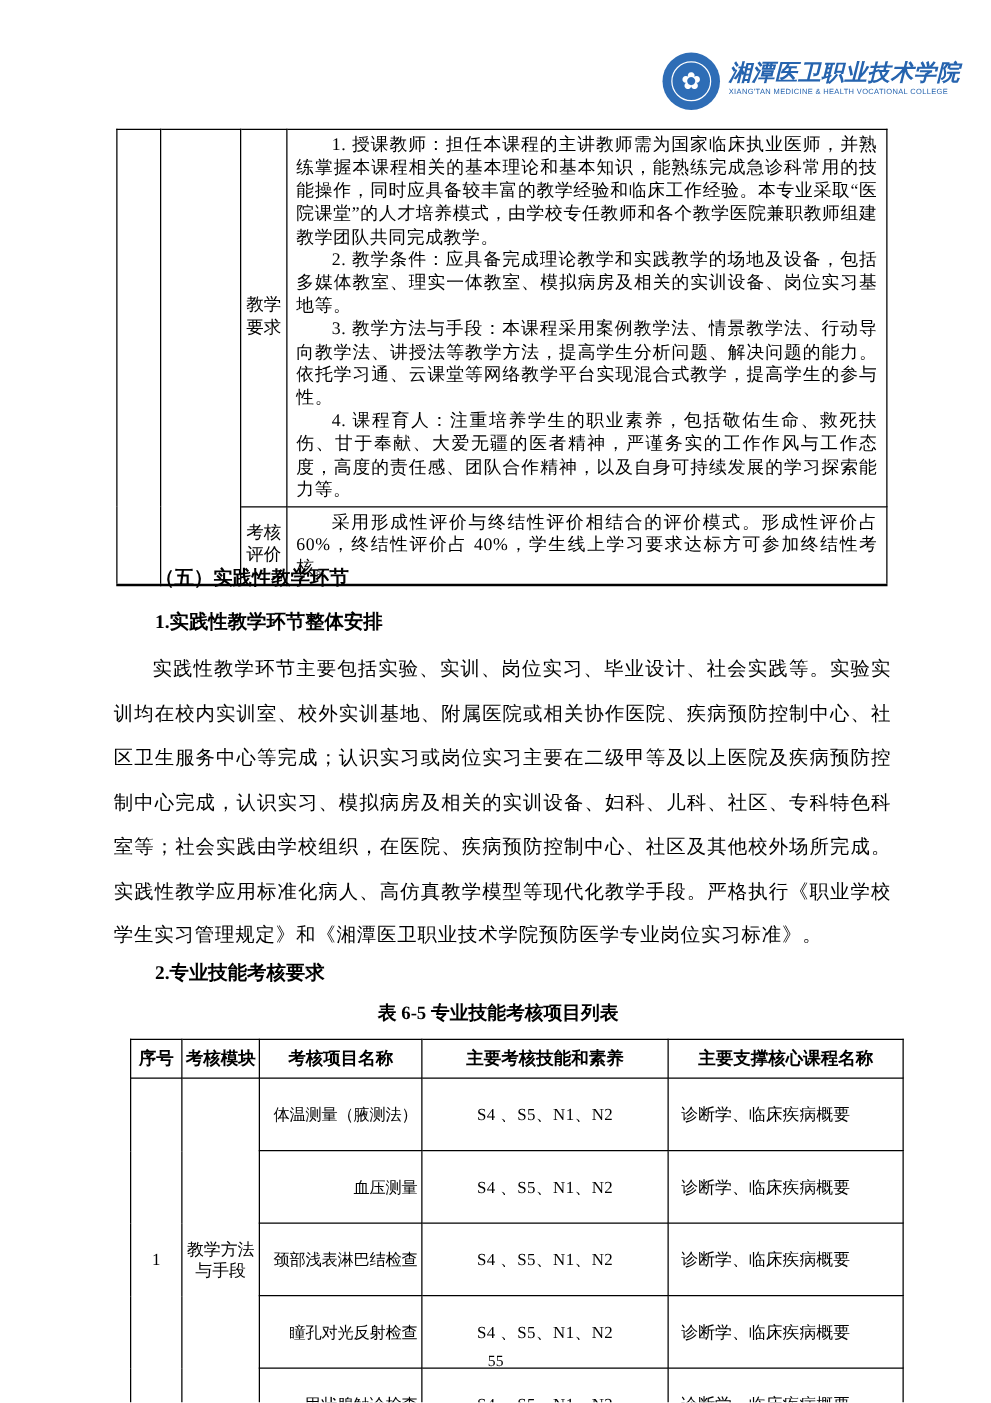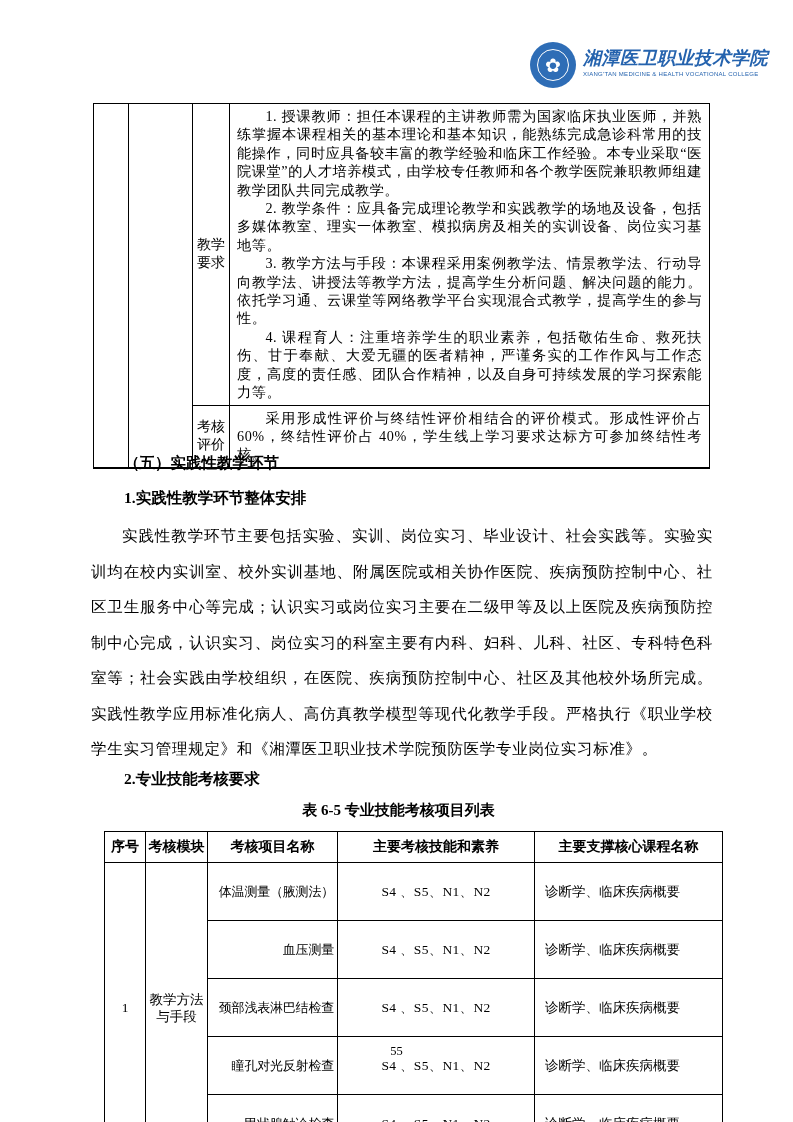--- a/index.html
+++ b/index.html
@@ -58,21 +58,21 @@
 
   .tbl-skills { position:absolute; left:104px; top:831px; width:618px; table-layout:fixed; font-size:13.5px; }
   .tbl-skills th { font-weight:bold; text-align:center; padding:6px 2px; font-size:14px; }
   .tbl-skills td { padding:20px 4px; line-height:17px; }
   .c-index  { text-align:center; }
   .c-module { text-align:center; padding:3px 1px !important; }
   .c-item   { text-align:right; padding:3px 3px 3px 7px !important; font-size:13px; letter-spacing:-0.2px; }
   .c-skills { text-align:center; letter-spacing:0.3px; }
   .c-courses{ text-align:left; padding-left:10px !important; }
 
-  .page-number { position:absolute; top:1044px; left:0; width:100%; text-align:center; font-size:12.5px; }
+  .page-number { position:absolute; top:1082px; left:0; width:100%; text-align:center; font-size:12.5px; }
 </style>
 </head>
 <body>
 
 <div class="page">
 
   <div class="logo">
     <div class="emblem">
       <span class="emblem-glyph">✿</span>
     </div>
@@ -106,21 +106,21 @@
         <td class="content">
           <p>采用形成性评价与终结性评价相结合的评价模式。形成性评价占 60%，终结性评价占 40%，学生线上学习要求达标方可参加终结性考核。</p>
         </td>
       </tr>
     </tbody>
   </table>
 
   <h2 class="section-h" id="h-five">（五）实践性教学环节</h2>
   <h3 class="section-h" id="h-sub1">1.实践性教学环节整体安排</h3>
 
-  <p class="body-para">实践性教学环节主要包括实验、实训、岗位实习、毕业设计、社会实践等。实验实训均在校内实训室、校外实训基地、附属医院或相关协作医院、疾病预防控制中心、社区卫生服务中心等完成；认识实习或岗位实习主要在二级甲等及以上医院及疾病预防控制中心完成，认识实习、岗位实习的科室主要有内科、妇科、儿科、社区、专科特色科室等；社会实践由学校组织，在医院、疾病预防控制中心、社区及其他校外场所完成。实践性教学应用标准化病人、高仿真教学模型等现代化教学手段。严格执行《职业学校学生实习管理规定》和《湘潭医卫职业技术学院预防医学专业岗位实习标准》。</p>
+  <p class="body-para">实践性教学环节主要包括实验、实训、岗位实习、毕业设计、社会实践等。实验实训均在校内实训室、校外实训基地、附属医院或相关协作医院、疾病预防控制中心、社区卫生服务中心等完成；认识实习或岗位实习主要在二级甲等及以上医院及疾病预防控制中心完成，认识实习、模拟病房及相关的实训设备、妇科、儿科、社区、专科特色科室等；社会实践由学校组织，在医院、疾病预防控制中心、社区及其他校外场所完成。实践性教学应用标准化病人、高仿真教学模型等现代化教学手段。严格执行《职业学校学生实习管理规定》和《湘潭医卫职业技术学院预防医学专业岗位实习标准》。</p>
 
   <h3 class="section-h" id="h-sub2">2.专业技能考核要求</h3>
 
   <p class="caption">表 6-5 专业技能考核项目列表</p>
 
   <table class="tbl-skills">
     <colgroup>
         <col style="width:41px">
         <col style="width:62px">
         <col style="width:130px">

